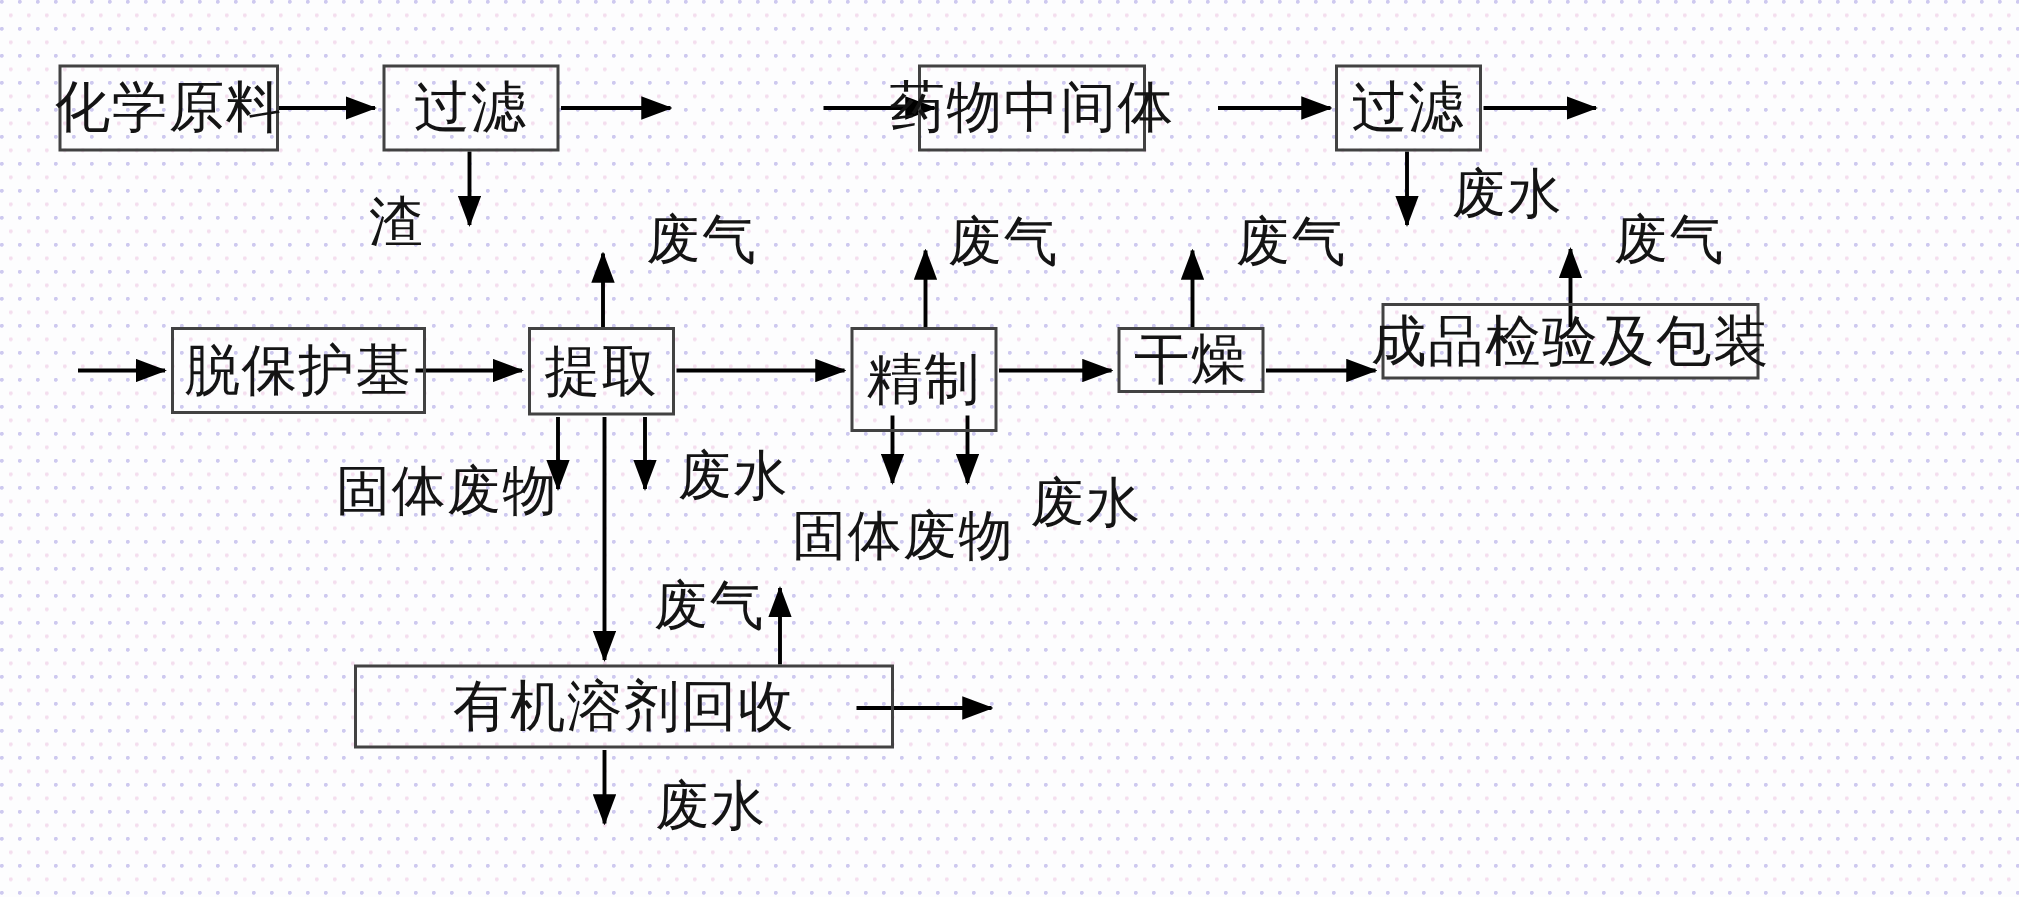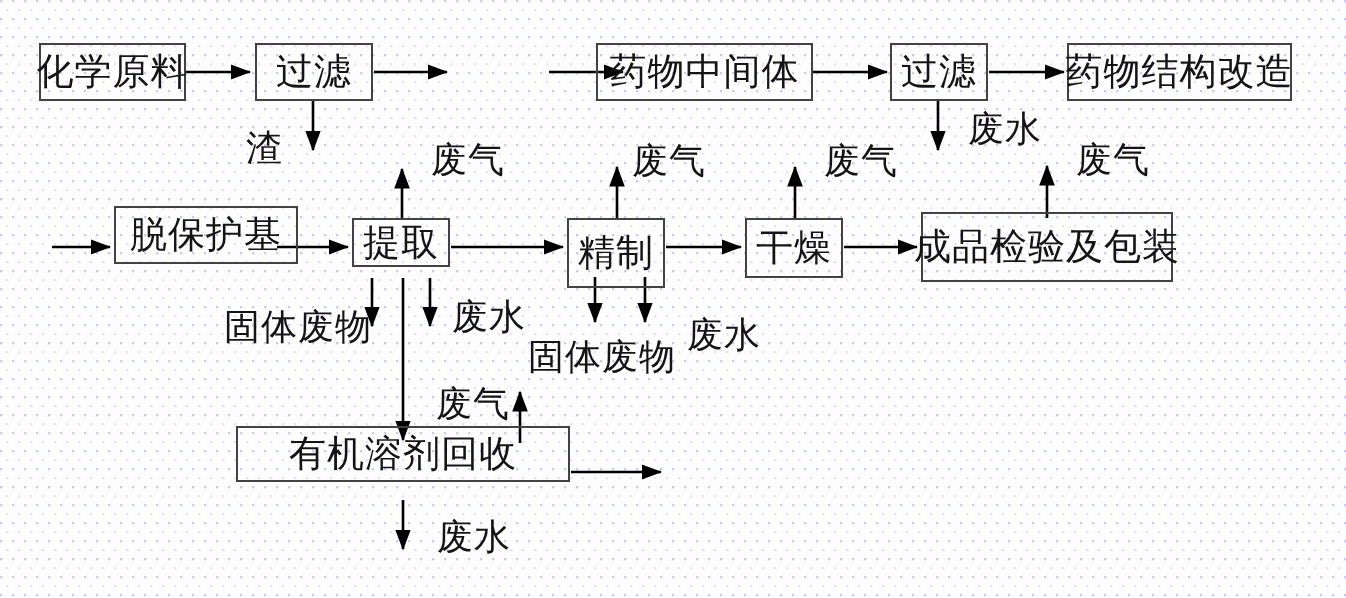--- a/index.html
+++ b/index.html
@@ -83,37 +83,36 @@
 
     <line x1="571" y1="472" x2="661" y2="472" marker-end="url(#ah)"></line>
     <line x1="403" y1="500" x2="403" y2="549" marker-end="url(#ah)"></line>
   </svg>
 
   <div class="node" style="left:39px;top:43px;width:147px;height:58px">化学原料</div>
 
   <div class="node" style="left:255px;top:43px;width:118px;height:58px">过滤</div>
 
 
-  <div class="node" style="left:596px;top:43px;width:217px;height:58px">药物中间体</div>
+  <div class="node" style="left:612px;top:43px;width:152px;height:58px">药物中间体</div>
 
   <div class="node" style="left:890px;top:43px;width:98px;height:58px">过滤</div>
 
-  <div class="node" style="left:1067px;top:43px;width:225px;height:58px">药物结构改造</div>
 
-  <div class="node" style="left:114px;top:206px;width:184px;height:58px">脱保护基</div>
+  <div class="node" style="left:114px;top:218px;width:170px;height:58px">脱保护基</div>
 
-  <div class="node" style="left:352px;top:218px;width:98px;height:49px">提取</div>
+  <div class="node" style="left:352px;top:218px;width:98px;height:59px">提取</div>
 
   <div class="node" style="left:567px;top:218px;width:98px;height:70px">精制</div>
 
-  <div class="node" style="left:745px;top:218px;width:98px;height:60px">干燥</div>
+  <div class="node" style="left:745px;top:218px;width:98px;height:44px">干燥</div>
 
-  <div class="node" style="left:921px;top:212px;width:252px;height:70px">成品检验及包装</div>
+  <div class="node" style="left:921px;top:202px;width:252px;height:51px">成品检验及包装</div>
 
-  <div class="node" style="left:236px;top:426px;width:334px;height:56px">有机溶剂回收</div>
+  <div class="node" style="left:236px;top:443px;width:360px;height:56px">有机溶剂回收</div>
 
   <div class="lbl" style="left:246px;top:130px">渣</div>
 
   <div class="lbl" style="left:968px;top:111px">废水</div>
 
   <div class="lbl" style="left:431px;top:142px">废气</div>
 
   <div class="lbl" style="left:632px;top:143px">废气</div>
 
   <div class="lbl" style="left:824px;top:143px">废气</div>

